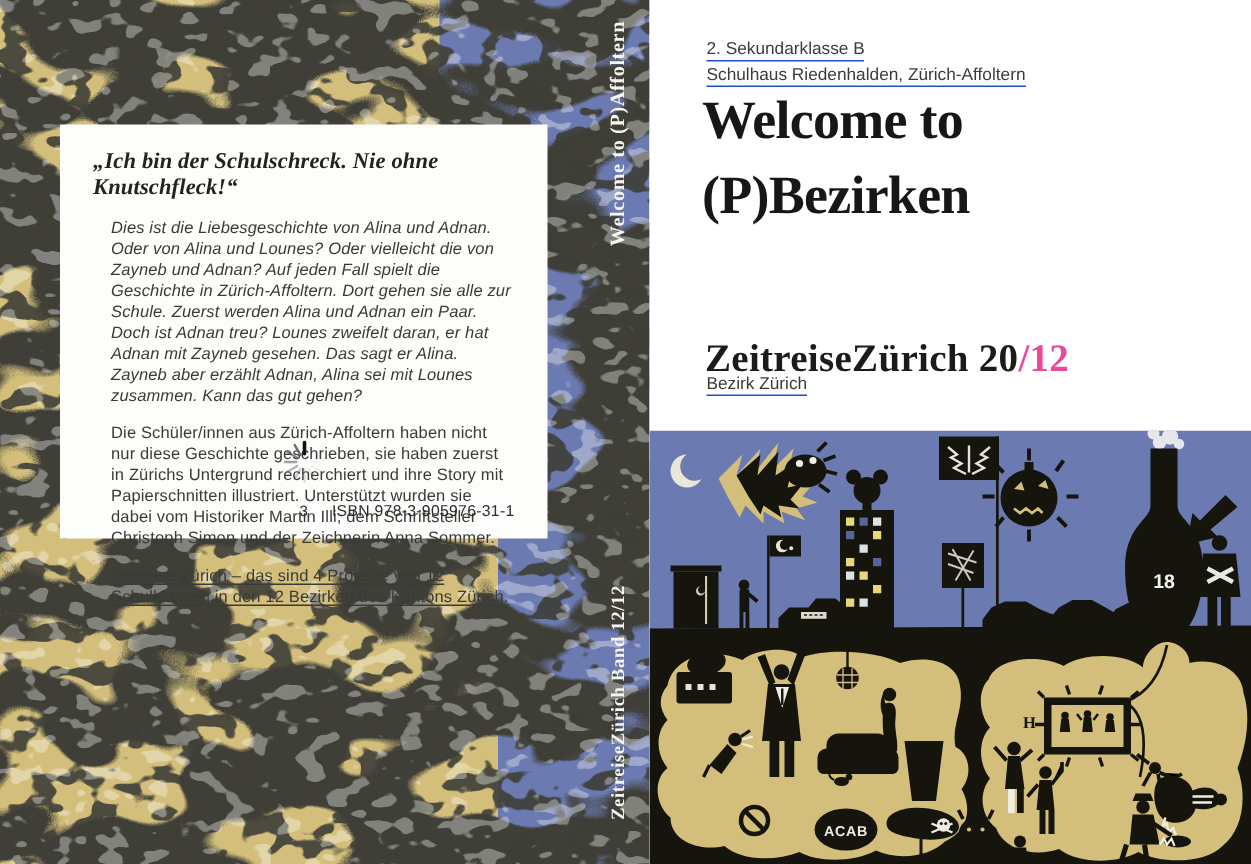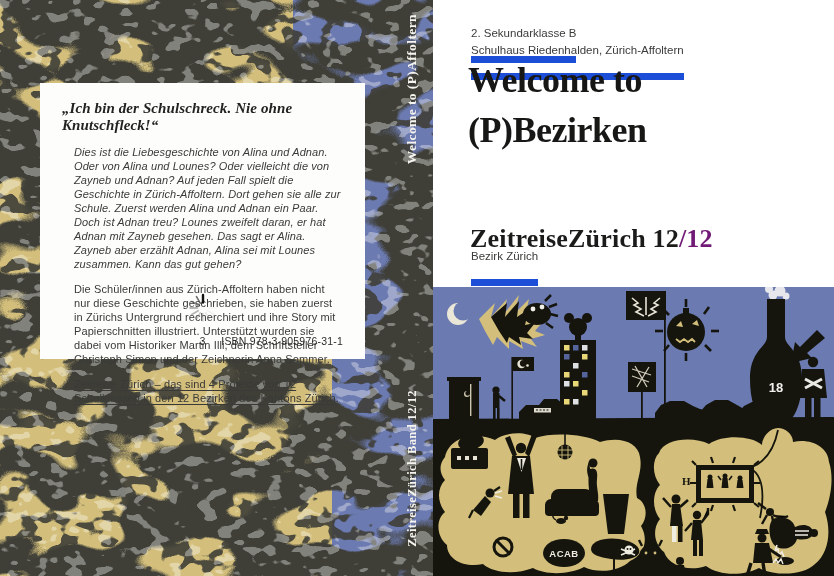--- a/index.html
+++ b/index.html
@@ -21,26 +21,26 @@
                 font-size:10px;color:#2b2b2b;}
   .isbn{position:absolute;right:0;bottom:2px;font-size:10.5px;color:#2b2b2b;letter-spacing:0.2px;}
   .spine-text{position:absolute;writing-mode:vertical-rl;transform:rotate(180deg);
               color:#f6f4ee;font-family:"Liberation Serif",serif;font-weight:bold;letter-spacing:0.4px;}
   .spine-title{left:404px;top:14px;font-size:13.5px;}
   .spine-series{left:405px;top:390px;font-size:12.5px;}
   
   .front-cover{position:absolute;left:433px;top:0;width:401px;height:576px;background:#ffffff;}
   .front-meta{position:absolute;left:38px;top:25px;font-size:11.5px;line-height:17px;color:#3b3b39;}
   .front-meta p{margin:0;}
-  .u{border-bottom:7px solid #1d4ed8;padding-bottom:17px;}
+  .u{border-bottom:1px solid #1d4ed8;padding-bottom:1px;}
   .front-title{position:absolute;left:35px;top:55px;margin:0;font-family:"Liberation Serif",serif;
                font-weight:bold;font-size:36px;line-height:50px;letter-spacing:-0.5px;color:#171715;}
   .series-row{position:absolute;left:37px;top:224px;font-family:"Liberation Serif",serif;
               font-weight:bold;font-size:26px;color:#1b1b19;letter-spacing:0.2px;}
-  .series-gray{color:#701a75;}
+  .series-gray{color:#ec4899;}
   .district{position:absolute;left:38px;top:250px;font-size:11.5px;color:#3b3b39;}
   .illustration{position:absolute;left:0;bottom:0;}
 </style>
 </head>
 <body>
 
 <div class="book">
 
   <div class="back-cover">
     <svg class="marble" width="433" height="576" viewBox="0 0 433 576">
@@ -96,21 +96,21 @@
   </div>
 
   <div class="front-cover">
     <div class="front-meta">
       <p><span class="u">2. Sekundarklasse B</span></p>
       <p><span class="u">Schulhaus Riedenhalden, Zürich-Affoltern</span></p>
     </div>
 
     <h1 class="front-title"><span>Welcome to</span><br><span>(P)Bezirken</span></h1>
 
-    <div class="series-row"><span>ZeitreiseZürich 12</span><span class="series-gray">/12</span></div>
+    <div class="series-row"><span>ZeitreiseZürich 20</span><span class="series-gray">/12</span></div>
 
     <div class="district"><span class="u">Bezirk Zürich</span></div>
 
     <svg class="illustration" width="401" height="289" viewBox="0 0 401 289">
 
       <rect width="401" height="289" fill="#6b7ab0"></rect>
 
       <path d="M0,132 L401,130 L401,289 L0,289 Z" fill="#15150e"></path>
 
       <g>

